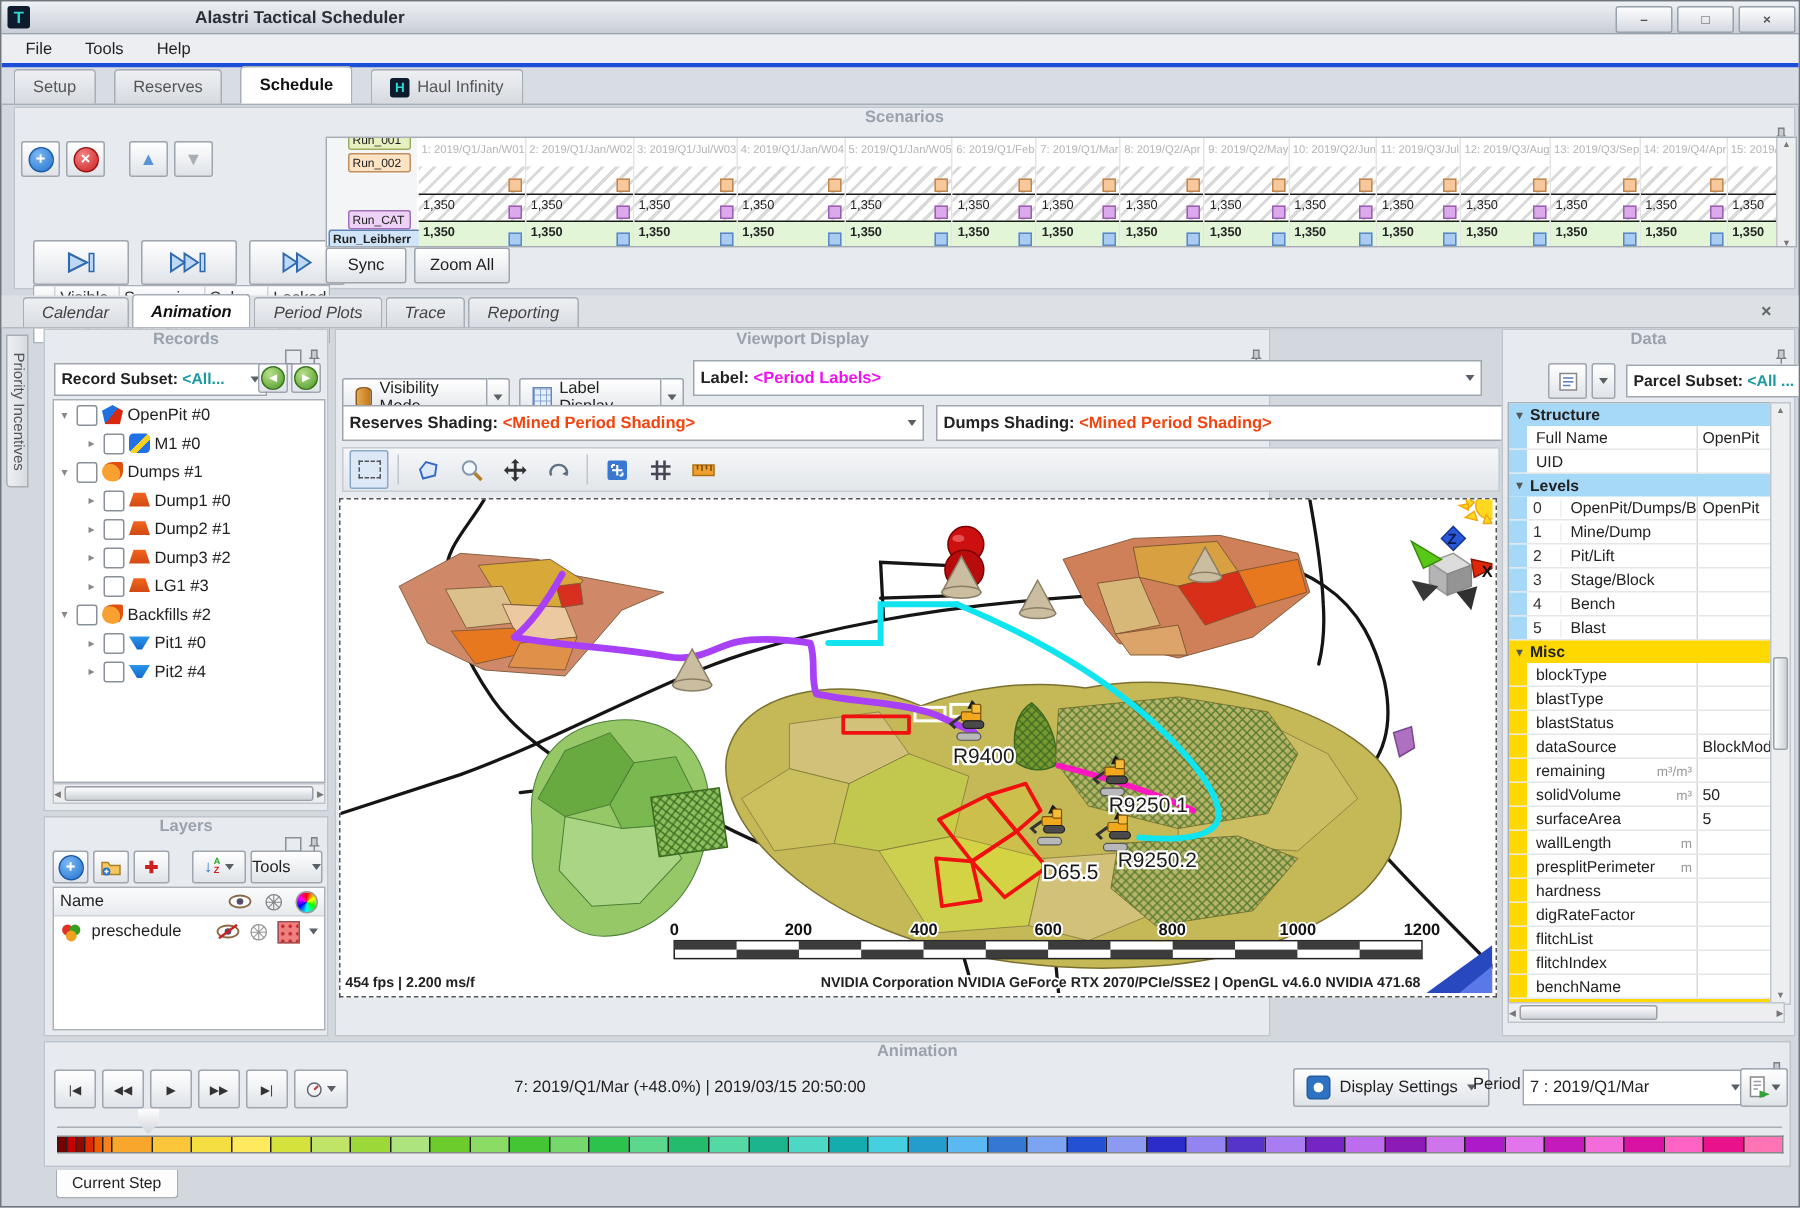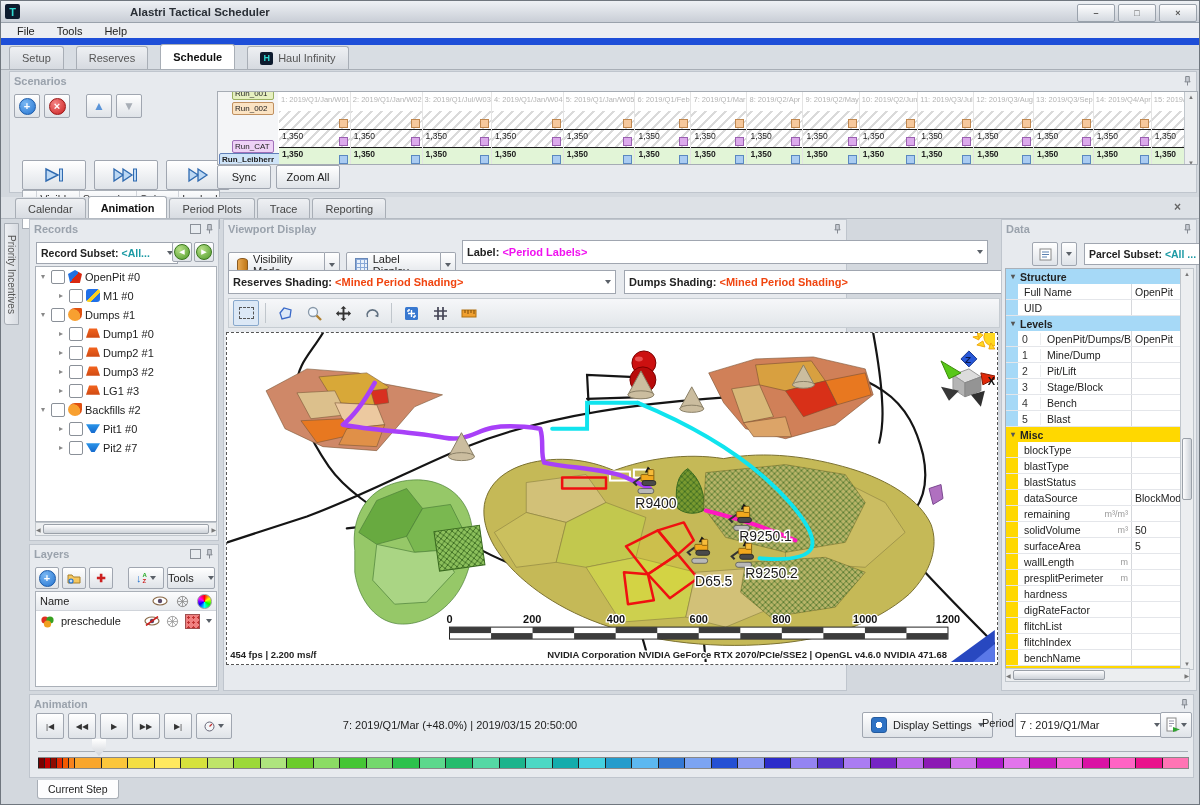--- a/index.html
+++ b/index.html
@@ -5,21 +5,21 @@
   html,body{margin:0;padding:0;background:#9aa0a8;font-family:"Liberation Sans",sans-serif;}
   .app{position:relative;width:1200px;height:805px;background:#d3d8de;border:1px solid #6f767e;box-sizing:border-box;overflow:hidden;font-size:11px;color:#222;}
   .abs{position:absolute;box-sizing:border-box;}
   
   .titlebar{left:0;top:0;width:1200px;height:22px;background:linear-gradient(#eef1f5,#c9ced6);border-bottom:1px solid #9aa2ac;display:flex;align-items:center;}
   .appicon{width:15px;height:15px;margin-left:4px;background:#0d1b2e;border-radius:2px;color:#2fd8d0;font-weight:bold;font-size:11px;display:flex;align-items:center;justify-content:center;}
   .title{margin-left:110px;font-weight:bold;color:#2a2f36;font-size:11.5px;}
   .wbtns{position:absolute;right:4px;top:3px;display:flex;gap:3px;}
   .wbtn{width:36px;height:16px;background:linear-gradient(#fdfdfe,#d4d9e0);border:1px solid #9aa2ac;border-radius:2px;font-size:9px;color:#555;display:flex;align-items:center;justify-content:center;font-weight:bold;}
   
-  .menubar{left:0;top:22px;width:1200px;height:22px;background:#eceef2;border-bottom:7px solid #1d4ed8;display:flex;align-items:center;gap:2px;padding-left:6px;}
+  .menubar{left:0;top:22px;width:1200px;height:22px;background:#eceef2;border-bottom:3px solid #1d4ed8;display:flex;align-items:center;gap:2px;padding-left:6px;}
   .menuitem{padding:3px 10px;color:#222;}
   .maintabs{left:0;top:44px;width:1200px;height:25px;background:#d8dde3;display:flex;align-items:flex-end;padding-left:8px;border-bottom:1px solid #a8aeb6;}
   .mtab{height:22px;padding:0 12px;display:flex;align-items:center;gap:5px;background:linear-gradient(#eef0f3,#d6dae0);border:1px solid #a8aeb6;border-bottom:none;border-radius:3px 3px 0 0;margin-right:12px;color:#555;}
   .mtab.active{background:#fff;height:24px;color:#111;font-weight:bold;}
   .hicon{width:13px;height:13px;background:#0d1b2e;border-radius:2px;color:#2fd8d0;font-weight:bold;font-size:9px;display:flex;align-items:center;justify-content:center;}
   
   .cap{color:#9aa2ac;font-weight:bold;font-size:11px;}
   .btn{background:linear-gradient(#ffffff,#dfe3e8);border:1px solid #a0a6b0;border-radius:2px;display:flex;align-items:center;justify-content:center;color:#222;}
   .combo{background:#fff;border:1px solid #a0a6b0;display:flex;align-items:center;padding:0 4px;position:relative;}
   .darr{width:0;height:0;border-left:3.5px solid transparent;border-right:3.5px solid transparent;border-top:4px solid #5a6068;margin-left:auto;}
@@ -57,28 +57,28 @@
   .tlcc{position:relative;height:17px;border-top:1.5px solid #1a1a1a;border-bottom:1.5px solid #1a1a1a;}
   .tlcl{position:relative;height:17px;background:#e2f5d7;}
   .tlv{position:absolute;left:3px;top:1px;font-size:8.5px;color:#222;}
   .tlcl .tlv{font-weight:bold;}
   .sq{position:absolute;right:2px;bottom:1px;width:7px;height:7px;border:1px solid;}
   .sq-o{background:#f6c89c;border-color:#c08850;}
   .sq-p{background:#dcaaec;border-color:#9a60b0;}
   .sq-b{background:#aaccf2;border-color:#5a88c0;}
   .vscroll{position:absolute;right:0;top:0;width:12px;height:72px;background:#eceef0;border-left:1px solid #c0c6cc;display:flex;flex-direction:column;justify-content:space-between;align-items:center;font-size:6px;color:#777;padding:2px 0;}
   
-  .viewtabs{left:0;top:196px;width:1200px;height:22px;background:#dde1e6;border-bottom:1px solid #b4bac2;display:flex;align-items:flex-end;padding-left:14px;}
+  .viewtabs{left:0;top:196px;width:1200px;height:22px;background:#dde1e6;border-bottom:1px solid #b4bac2;display:flex;align-items:flex-end;padding-left:14px;font-style:italic;}
   .vt{height:19px;padding:0 12px;display:flex;align-items:center;background:linear-gradient(#eef0f3,#d8dce2);border:1px solid #a8aeb6;border-bottom:none;border-radius:3px 3px 0 0;margin-right:2px;color:#444;}
   .vt.active{background:#fff;height:21px;color:#111;font-weight:bold;}
   .vtclose{position:absolute;right:18px;top:199px;font-size:12px;color:#666;font-weight:bold;}
   .sidetab{left:3px;top:222px;width:15px;height:102px;background:linear-gradient(90deg,#eef0f3,#d8dce2);border:1px solid #a8aeb6;border-radius:0 0 0 3px;writing-mode:vertical-rl;font-size:10px;color:#555;display:flex;align-items:center;justify-content:center;}
   
   .records{left:28px;top:218px;width:190px;height:322px;}
-  .phead{height:18px;display:flex;align-items:center;padding:0 4px;}
+  .phead{height:18px;display:flex;align-items:center;padding:0 4px;flex-direction:column;}
   .phead .sp{margin-left:auto;display:flex;gap:4px;align-items:center;}
   .minic{width:9px;height:8px;border:1px solid #8a9098;background:#e8ecf0;}
   .subset{position:absolute;left:6px;top:22px;width:132px;height:20px;font-size:10.5px;}
   .greenbtn{width:20px;height:20px;}
   .orb{width:14px;height:14px;border-radius:50%;background:radial-gradient(circle at 35% 30%,#b8e088,#4d9a28);border:1px solid #39761c;color:#fff;font-size:7px;display:flex;align-items:center;justify-content:center;}
   .treelist{position:absolute;left:5px;top:46px;width:180px;height:254px;background:#fff;border:1px solid #aab0b8;overflow:hidden;}
   .trow{display:flex;align-items:center;height:19px;gap:3px;}
   .texp{width:10px;color:#888;font-size:8px;text-align:center;}
   .cb{width:12px;height:12px;background:#fff;border:1px solid #8a9098;border-radius:2px;}
   .ticon{width:14px;height:13px;flex:none;}
@@ -599,21 +599,21 @@
           <span class="texp">▸</span>
           <span class="cb"></span>
           <span class="ticon ic-pit"></span>
           <span>Pit1 #0</span>
         </div>
 
         <div class="trow" style="padding-left: 20px;">
           <span class="texp">▸</span>
           <span class="cb"></span>
           <span class="ticon ic-pit"></span>
-          <span>Pit2 #7</span>
+          <span>Pit2 #4</span>
         </div>
 
     </div>
     <div class="hscroll">
         <span>◀</span>
         <span class="hthumb"></span>
         <span>▶</span>
       </div>
   </div>
 

